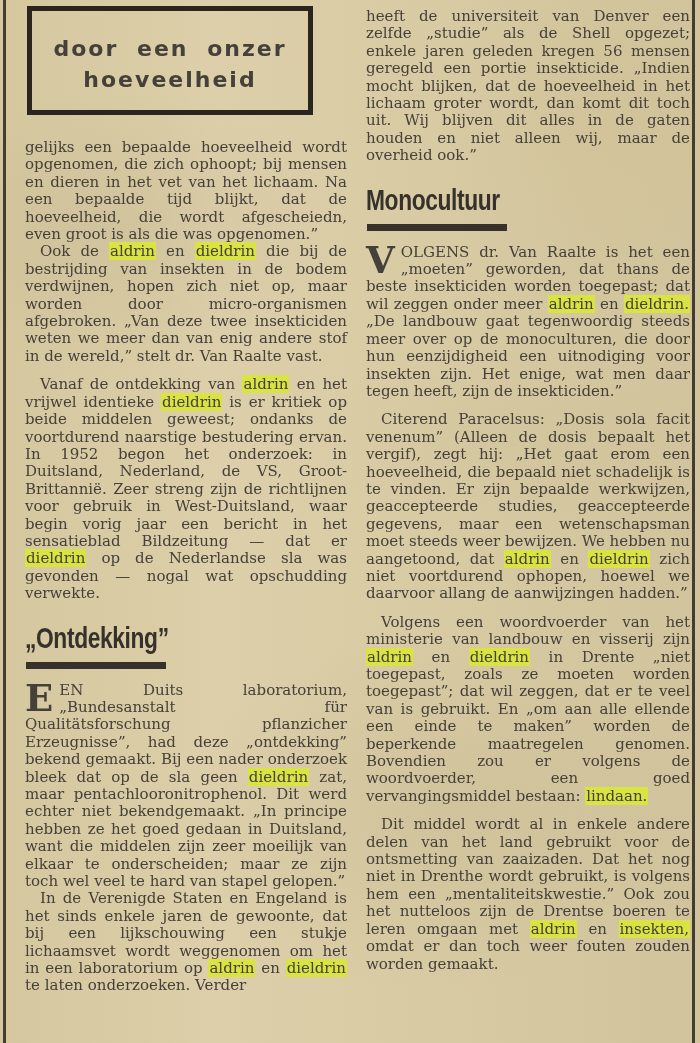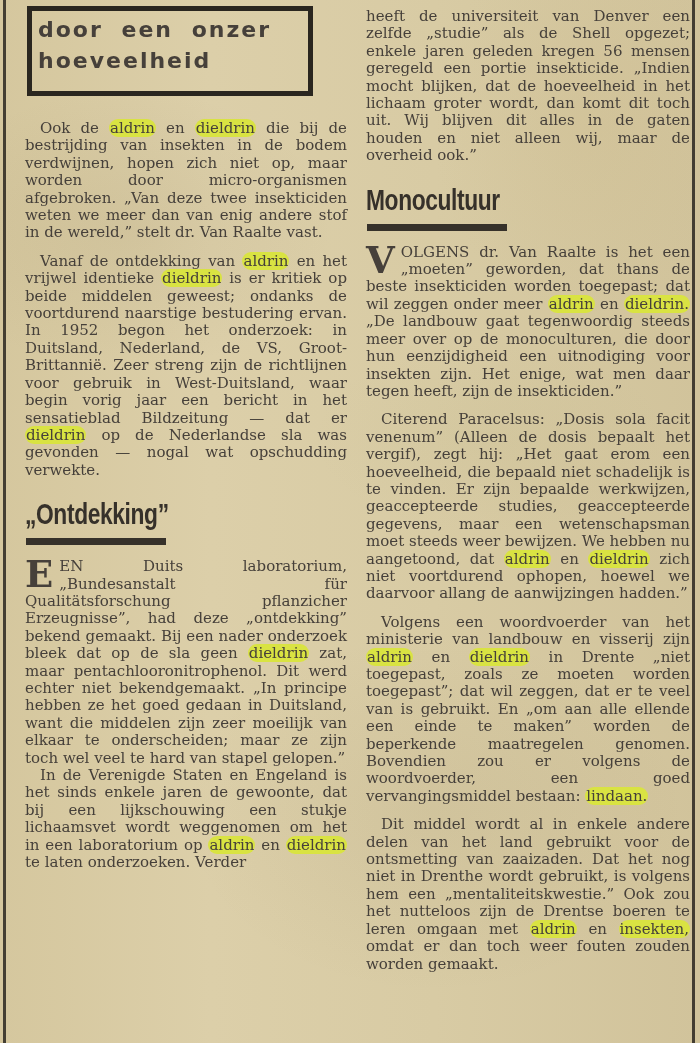--- a/index.html
+++ b/index.html
@@ -33,22 +33,22 @@
 
   .col { position: absolute; }
   .col-left  { left: 25px;  top: 6px; width: 322px; }
   .col-right { left: 366px; top: 8px; width: 324px; }
 
   .byline-box {
     box-sizing: border-box;
     width: 286px;
     margin: 0 0 24px 2px;
     border: 5px solid var(--rule, #3b362e);
-    padding: 3px 6px 15px;
-    text-align: left;
+    padding: 22px 6px 15px;
+    text-align: center;
   }
   .byline-line {
     font-family: "DejaVu Sans", sans-serif;
     font-weight: 700;
     font-size: 22px;
     line-height: 31px;
     color: var(--ink, #45403a);
     letter-spacing: 2px;
     word-spacing: 9px;
   }
@@ -60,21 +60,20 @@
     line-height: 17.4px;
     text-align: justify;
   }
   .body-par.indent { text-indent: 15px; }
   .body-par.gap    { margin-top: 11px; }
 
   mark {
     background: var(--highlight, #d9e440);
     color: var(--highlight-text, #6b6d2a);
     padding: 0 1px;
-    border-radius: 9px;
   }
 
   .dropcap {
     float: left;
     font-family: "DejaVu Serif", serif;
     font-weight: 700;
     font-size: 37px;
     line-height: 31px;
     padding: 1px 6px 0 0;
     color: var(--ink, #45403a);
@@ -105,20 +104,21 @@
 <div class="page">
   <div class="rule rule-left"></div>
   <div class="rule rule-right"></div>
 
   <div class="col col-left">
     <div class="byline-box">
       <div class="byline-line">door een onzer</div>
       <div class="byline-line">hoeveelheid</div>
     </div>
     <div class="blocks">
+        <p class="body-par">gelijks een bepaalde hoeveelheid wordt opgenomen, die zich ophoopt; bij mensen en dieren in het vet van het lichaam. Na een bepaalde tijd blijkt, dat de hoeveelheid, die wordt afgescheiedn, even groot is als die was opgenomen.”</p>
         <p class="body-par indent">Ook de <mark>aldrin</mark> en <mark>dieldrin</mark> die bij de bestrijding van insekten in de bodem verdwijnen, hopen zich niet op, maar worden door micro-organismen afgebroken. „Van deze twee insekticiden weten we meer dan van enig andere stof in de wereld,” stelt dr. Van Raalte vast.</p>
         <p class="body-par indent gap">Vanaf de ontdekking van <mark>aldrin</mark> en het vrijwel identieke <mark>dieldrin</mark> is er kritiek op beide middelen geweest; ondanks de voortdurend naarstige bestudering ervan. In 1952 begon het onderzoek: in Duitsland, Nederland, de VS, Groot-Brittannië. Zeer streng zijn de richtlijnen voor gebruik in West-Duitsland, waar begin vorig jaar een bericht in het sensatieblad Bildzeitung — dat er <mark>dieldrin</mark> op de Nederlandse sla was gevonden — nogal wat opschudding verwekte.</p>
         <h2 class="col-heading">„Ontdekking”</h2>
         <div class="heading-bar"></div>
         <p class="body-par"><span class="dropcap">E</span>EN Duits laboratorium, „Bundesanstalt für Qualitätsforschung pflanzicher Erzeugnisse”, had deze „ontdekking” bekend gemaakt. Bij een nader onderzoek bleek dat op de sla geen <mark>dieldrin</mark> zat, maar pentachlooronitrophenol. Dit werd echter niet bekendgemaakt. „In principe hebben ze het goed gedaan in Duitsland, want die middelen zijn zeer moeilijk van elkaar te onderscheiden; maar ze zijn toch wel veel te hard van stapel gelopen.”</p>
         <p class="body-par indent">In de Verenigde Staten en Engeland is het sinds enkele jaren de gewoonte, dat bij een lijkschouwing een stukje lichaamsvet wordt weggenomen om het in een laboratorium op <mark>aldrin</mark> en <mark>dieldrin</mark> te laten onderzoeken. Verder</p>
       </div>
   </div>
 
   <div class="col col-right">

